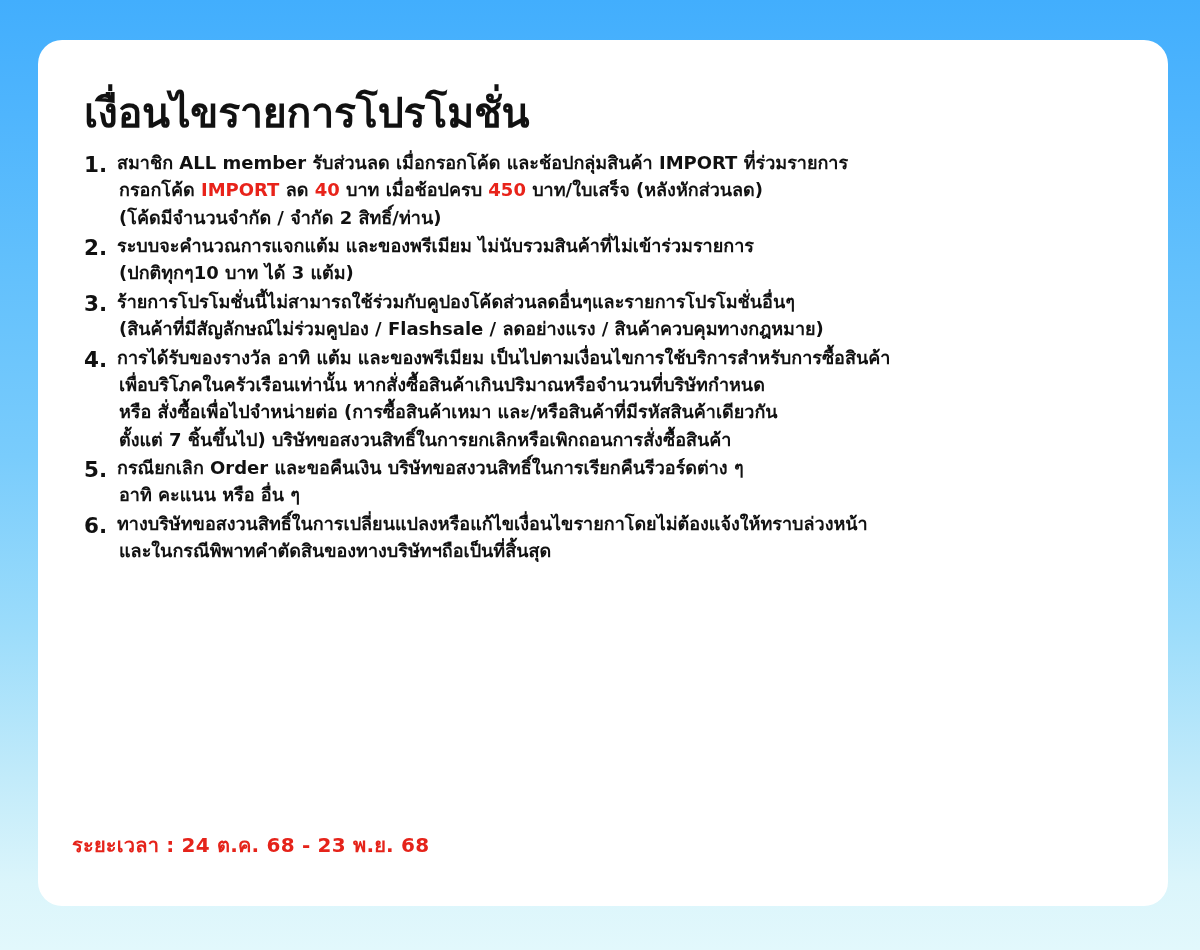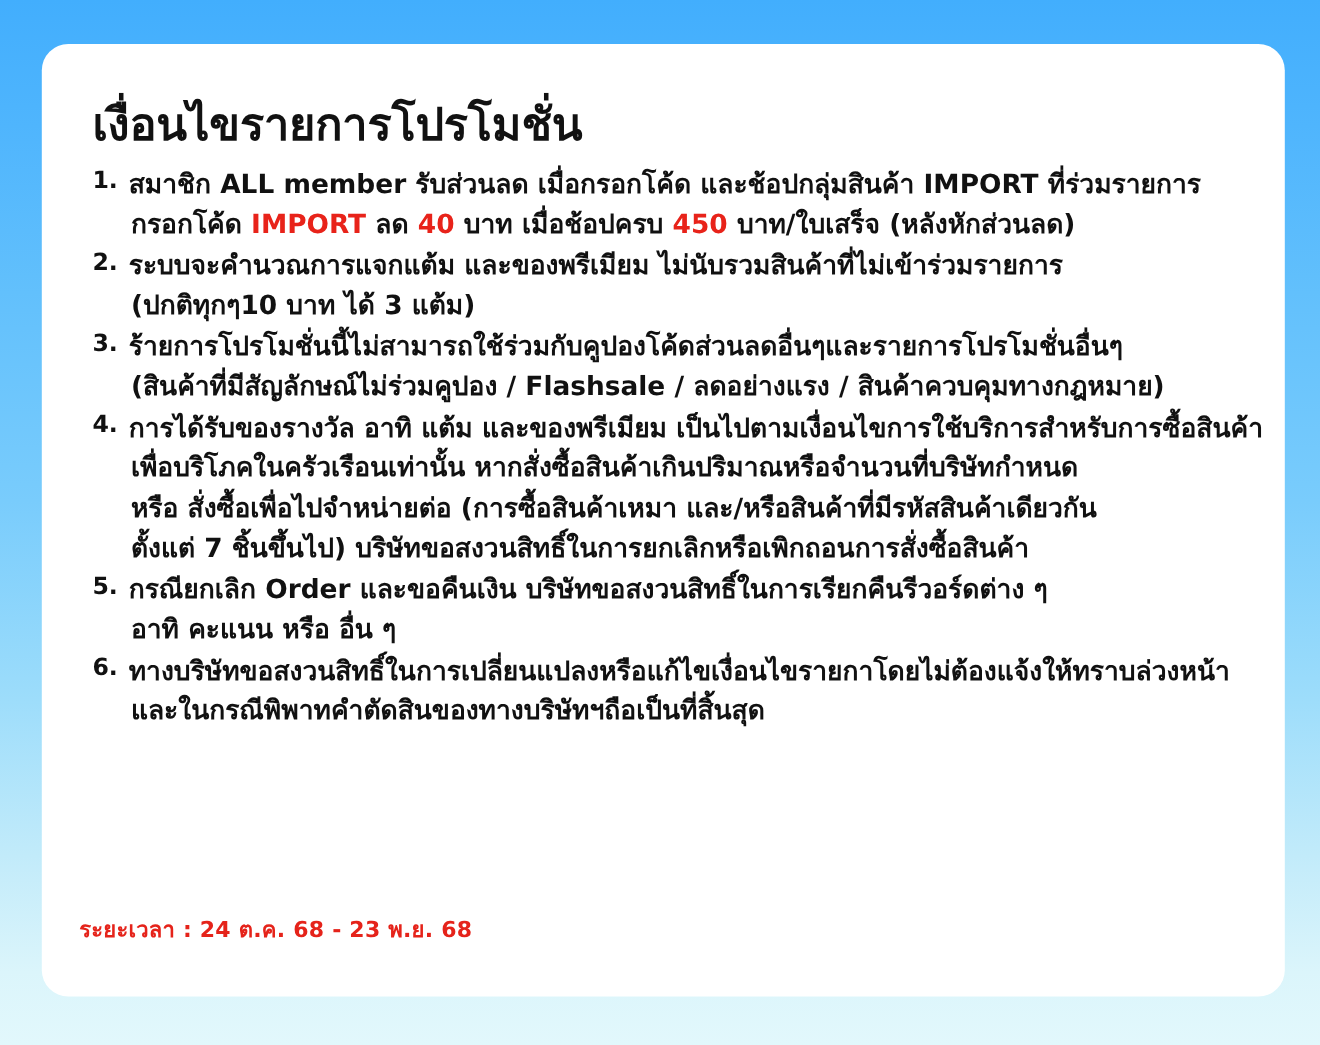--- a/index.html
+++ b/index.html
@@ -72,21 +72,21 @@
     color: #111111;
     text-align: left;
   }
 
   .term-lines {
     flex: 1 1 auto;
     min-width: 0;
   }
 
   .term-line {
-    font-size: 24px;
+    font-size: 18px;
     font-weight: 700;
     line-height: 1.52;
     color: #111111;
     white-space: nowrap;
   }
 
   
   .term-line.sub {
     padding-left: 2px;
   }
@@ -116,20 +116,21 @@
   <div class="card">
 
     <h1 class="card-title">เงื่อนไขรายการโปรโมชั่น</h1>
 
     <ol class="terms">
         <li class="term-item">
           <span class="term-num">1.</span>
           <div class="term-lines">
             <div class="term-line">สมาชิก ALL member รับส่วนลด เมื่อกรอกโค้ด และช้อปกลุ่มสินค้า IMPORT ที่ร่วมรายการ</div>
             <div class="term-line sub"><span>กรอกโค้ด </span><span class="hl">IMPORT</span><span> ลด </span><span class="hl">40</span><span> บาท เมื่อช้อปครบ </span><span class="hl">450</span><span> บาท/ใบเสร็จ (หลังหักส่วนลด)</span></div>
+            <div class="term-line sub">(โค้ดมีจำนวนจำกัด / จำกัด 2 สิทธิ์/ท่าน)</div>
           </div>
         </li>
         <li class="term-item">
           <span class="term-num">2.</span>
           <div class="term-lines">
             <div class="term-line">ระบบจะคำนวณการแจกแต้ม และของพรีเมียม ไม่นับรวมสินค้าที่ไม่เข้าร่วมรายการ</div>
             <div class="term-line sub">(ปกติทุกๆ10 บาท ได้ 3 แต้ม)</div>
           </div>
         </li>
         <li class="term-item">

